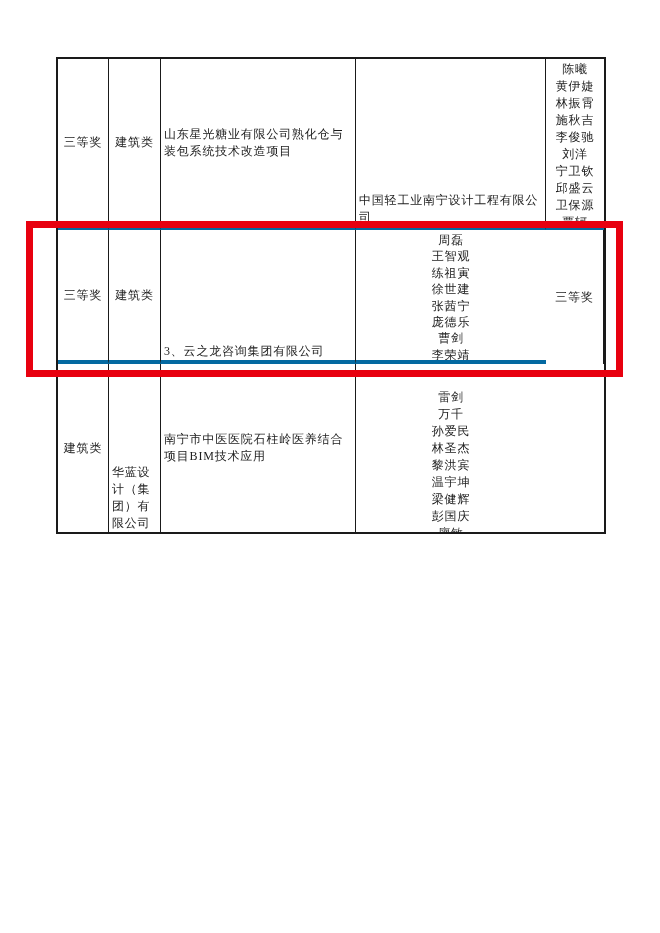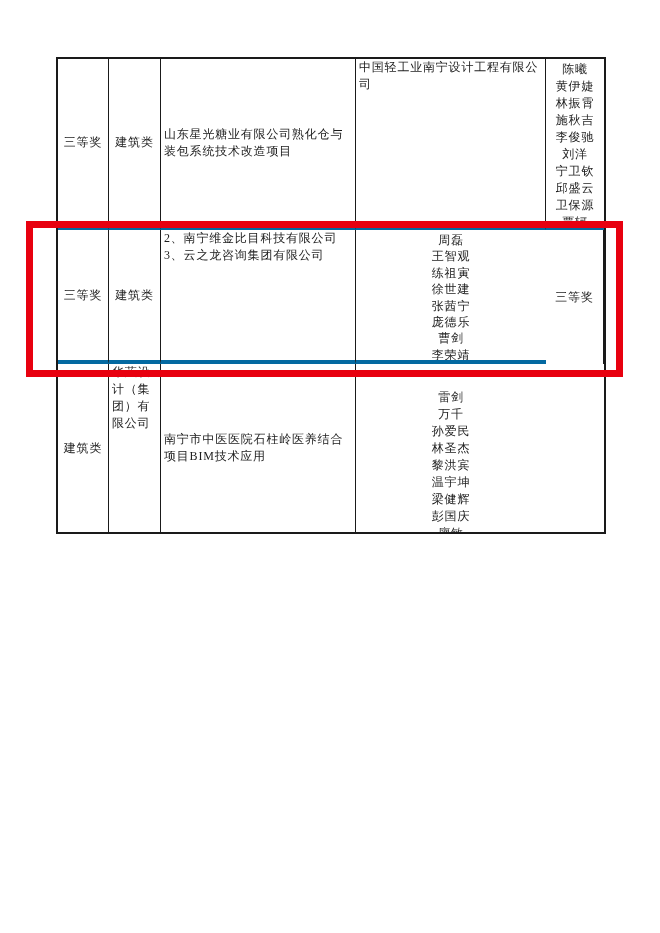--- a/index.html
+++ b/index.html
@@ -44,21 +44,21 @@
   }
   .cell.project {
     display: flex;
     align-items: center;
     justify-content: center;
     padding: 16px 3px;
   }
   .cell.companies {
     display: flex;
     flex-direction: column;
-    justify-content: flex-start;
+    justify-content: flex-end;
     text-align: left;
     padding: 0 1px 0 3px;
   }
   .cell.members {
     text-align: center;
     padding-top: 2px;
   }
   .members-r1 { line-height: 17px; }
   .members-r2 { line-height: 16.4px; padding-top: 6px; }
   .members-r3 { line-height: 17px; margin-top: 23px; }
@@ -95,21 +95,20 @@
         <div class="member-line">刘洋</div>
         <div class="member-line">宁卫钦</div>
         <div class="member-line">邱盛云</div>
         <div class="member-line">卫保源</div>
         <div class="member-line">覃轲</div>
       </div>
 
     <div class="cell center">三等奖</div>
     <div class="cell center">建筑类</div>
     <div class="cell companies">
-        <div class="company-line">2、南宁维金比目科技有限公司</div>
         <div class="company-line">3、云之龙咨询集团有限公司</div>
       </div>
     <div class="cell members members-r2 last-col">
         <div class="member-line">周磊</div>
         <div class="member-line">王智观</div>
         <div class="member-line">练祖寅</div>
         <div class="member-line">徐世建</div>
         <div class="member-line">张茜宁</div>
         <div class="member-line">庞德乐</div>
         <div class="member-line">曹剑</div>

